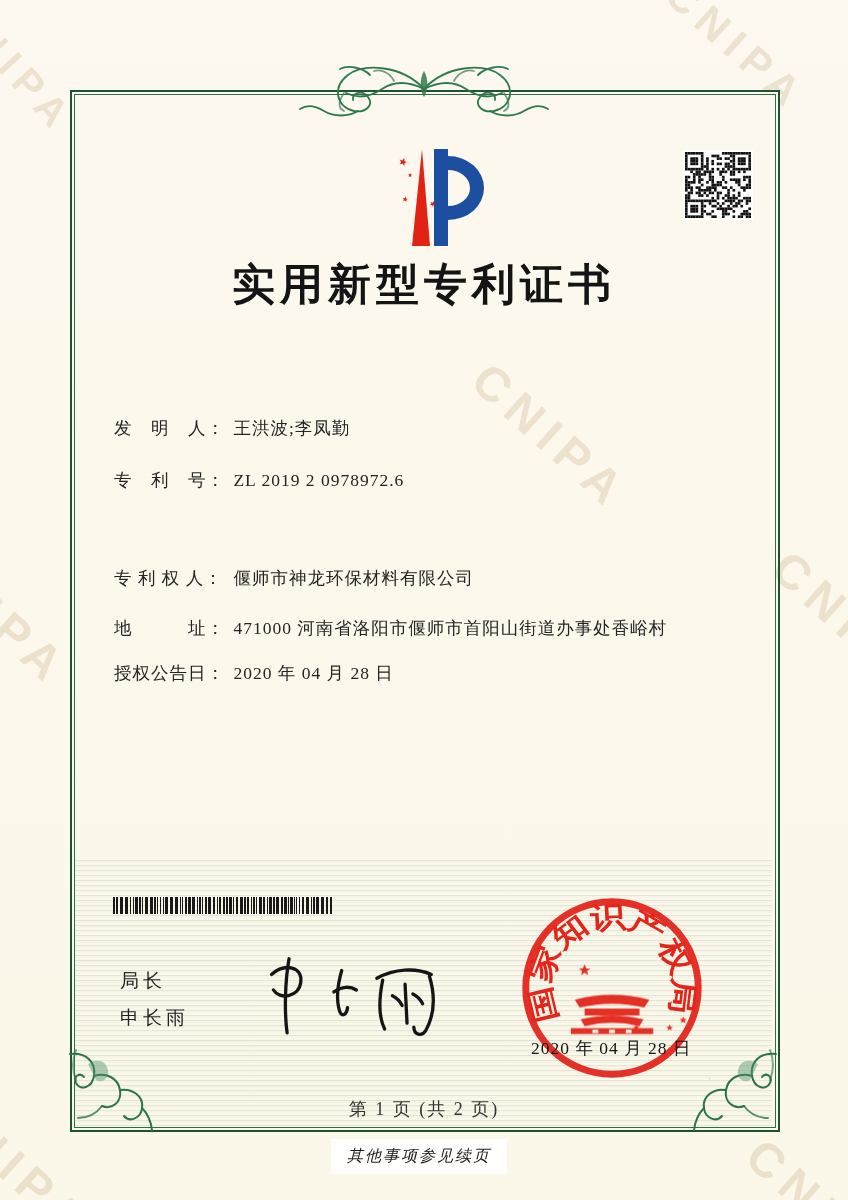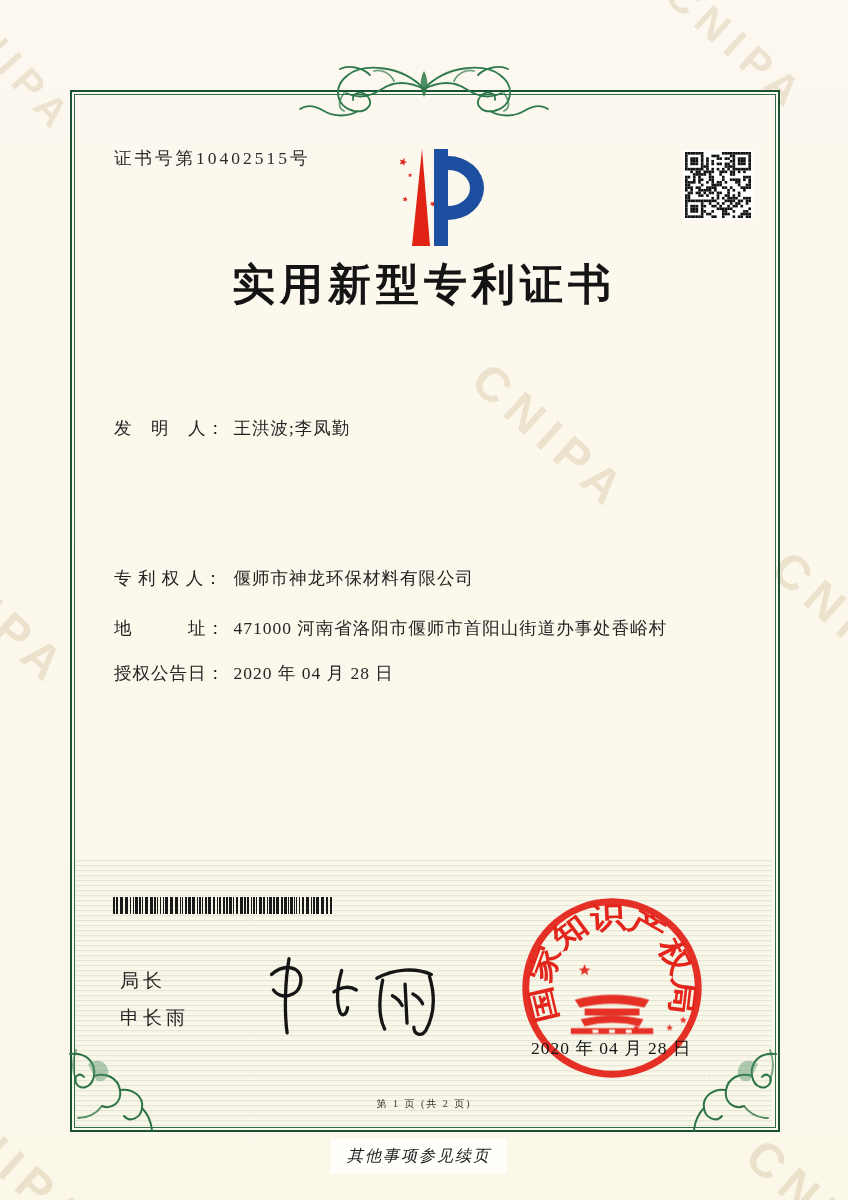--- a/index.html
+++ b/index.html
@@ -33,21 +33,21 @@
          line-height:26px;color:#1d1d1d;font-style:italic;letter-spacing:0.5px;text-align:justify;}
   .body-text p{margin:0;text-indent:2em;}
   .barcode{position:absolute;left:113px;top:897px;width:226px;height:17px;font-size:0;}
   .barcode i{display:inline-block;height:100%;background:#191919;vertical-align:top;}
   .signer{position:absolute;left:120px;font-family:"Liberation Sans","DejaVu Sans",sans-serif;
           font-size:19px;letter-spacing:4px;color:#222;}
   .signature{position:absolute;left:252px;top:940px;}
   .seal{position:absolute;left:514px;top:890px;}
   .seal-date{position:absolute;left:531px;top:1036px;font-size:17.5px;letter-spacing:1px;color:#161616;z-index:4;white-space:nowrap;}
   .page-footer{position:absolute;left:0;top:1097px;width:100%;text-align:center;
-          font-size:10px;letter-spacing:2px;color:#333;}
+          font-size:18px;letter-spacing:2px;color:#333;}
   .cont-note{position:absolute;left:331px;top:1139px;background:#fffefb;padding:7px 16px;
           font-size:16px;font-style:italic;letter-spacing:2px;color:#1d1d1d;z-index:3;}
 </style>
 </head>
 <body>
 
 <div class="page">
 
   <div class="wm" style="left:-28px;top:-12px;transform:rotate(48deg);font-size:40px;">CNIPA</div>
   <div class="wm" style="left:688px;top:-30px;transform:rotate(42deg);font-size:42px;">CNIPA</div>
@@ -95,21 +95,20 @@
       <path d="M58,44 C70,42 82,50 80,62 C79,72 68,77 62,70"></path>
       <path d="M80,62 C86,68 89,76 90,84"></path>
       <path d="M14,4 C10,14 10,24 14,34" stroke-opacity="0.6"></path>
       <path d="M40,60 C34,68 26,72 16,72" stroke-opacity="0.8"></path>
     </g>
     <path d="M26,18 C34,12 44,14 46,24 C48,32 40,38 34,34 Z" fill="#4f9068" opacity="0.45"></path>
   </svg>
 
   <div class="content">
 
-    <div class="certno">证书号第10402515号</div>
 
     <svg class="logo" width="130" height="105" viewBox="0 0 130 105">
       <g fill="#e02315">
         <path id="st" d="M0,-10L2.9,-3.1L9.5,-3.1L4.2,1.2L5.9,8.1L0,4L-5.9,8.1L-4.2,1.2L-9.5,-3.1L-2.9,-3.1Z" transform="translate(47,16) scale(0.42) rotate(18)"></path>
         <use href="#st" transform="translate(27,26) scale(0.55) rotate(-12)"></use>
         <use href="#st" transform="translate(44,40) scale(0.75) rotate(10)"></use>
         <use href="#st" transform="translate(16,47) scale(0.68) rotate(-8)"></use>
         <use href="#st" transform="translate(38,63) scale(1.05) rotate(6)"></use>
         <path d="M66,3 L56,100 L74,100 Z"></path>
       </g>
@@ -442,20 +441,24 @@
           <rect x="24" y="24" width="1" height="1"></rect>
         </g>
       </svg>
 
     <div class="title">实用新型专利证书</div>
 
     <div class="field" style="top:416px">
       <span class="flabel">发　明　人：</span>
       <span class="fvalue">王洪波;李凤勤</span>
     </div>
+    <div class="field" style="top:468px">
+      <span class="flabel">专　利　号：</span>
+      <span class="fvalue">ZL 2019 2 0978972.6</span>
+    </div>
     <div class="field" style="top:566px">
       <span class="flabel">专 利 权 人：</span>
       <span class="fvalue">偃师市神龙环保材料有限公司</span>
     </div>
     <div class="field" style="top:616px">
       <span class="flabel">地　　　址：</span>
       <span class="fvalue">471000 河南省洛阳市偃师市首阳山街道办事处香峪村</span>
     </div>
     <div class="field" style="top:661px;width:630px;">
       <span class="flabel">授权公告日：</span>

